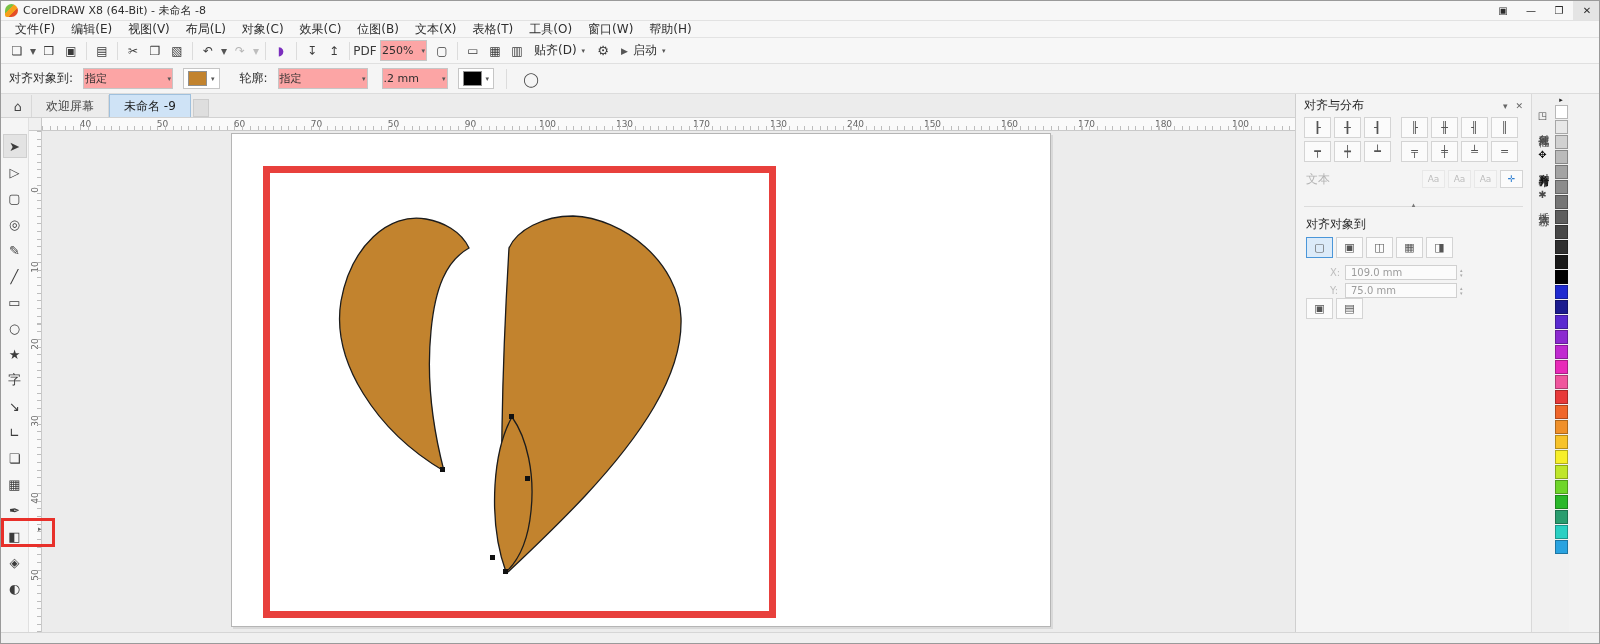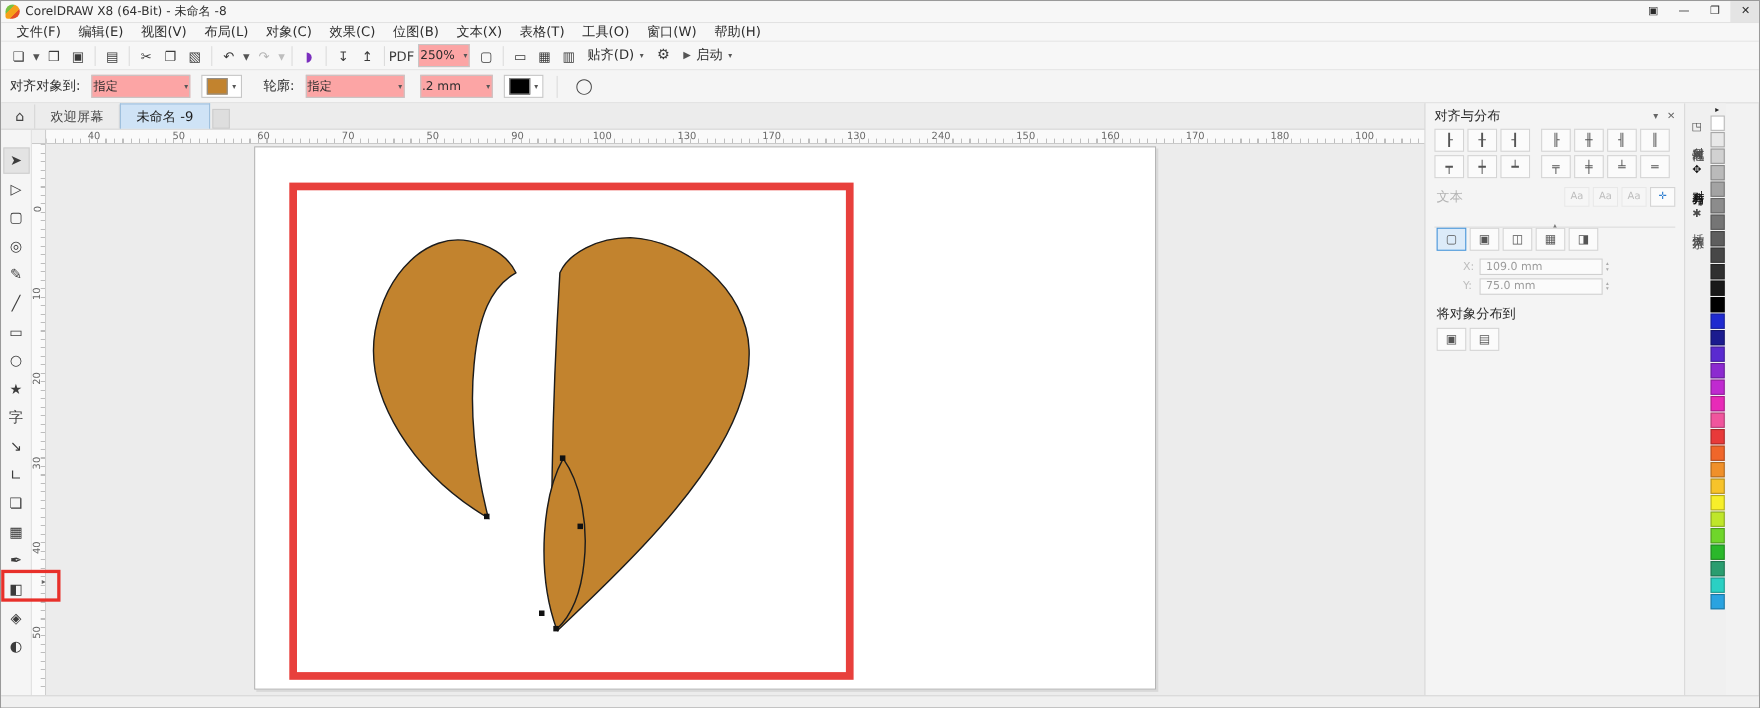--- a/index.html
+++ b/index.html
@@ -338,20 +338,21 @@
 
     <span class="icon-btn sm" data-disabled="true">Aa</span>
         <span class="icon-btn sm" data-disabled="true">Aa</span>
         <span class="icon-btn sm" data-disabled="true">Aa</span>
         <span class="icon-btn sm" style="color: rgb(47, 127, 209);">✛</span>
       </span>
   </div>
   <div class="docker-divider">
     <span class="divider-arrow">▴</span>
   </div>
+  <div class="section-label">对齐对象到</div>
   <div class="grid g-alignto">
 
   <span class="icon-btn" data-active="true">▢</span>
       <span class="icon-btn">▣</span>
       <span class="icon-btn">◫</span>
       <span class="icon-btn">▦</span>
       <span class="icon-btn">◨</span>
     </div>
   <div class="xy-block">
     <div class="xy-row">
@@ -368,21 +369,20 @@
       <span class="xy-label">Y:</span>
       <span class="field">
           <span>75.0 mm</span>
         </span>
       <span class="spin">
           <span>▴</span>
           <span>▾</span>
         </span>
     </div>
   </div>
-  <div class="section-label">将对象分布到</div>
   <div class="grid g-distto">
 
   <span class="icon-btn">▣</span>
       <span class="icon-btn">▤</span>
     </div>
 </div>
 
 <div class="side-strip abs">
 
     <div class="side-tab">

